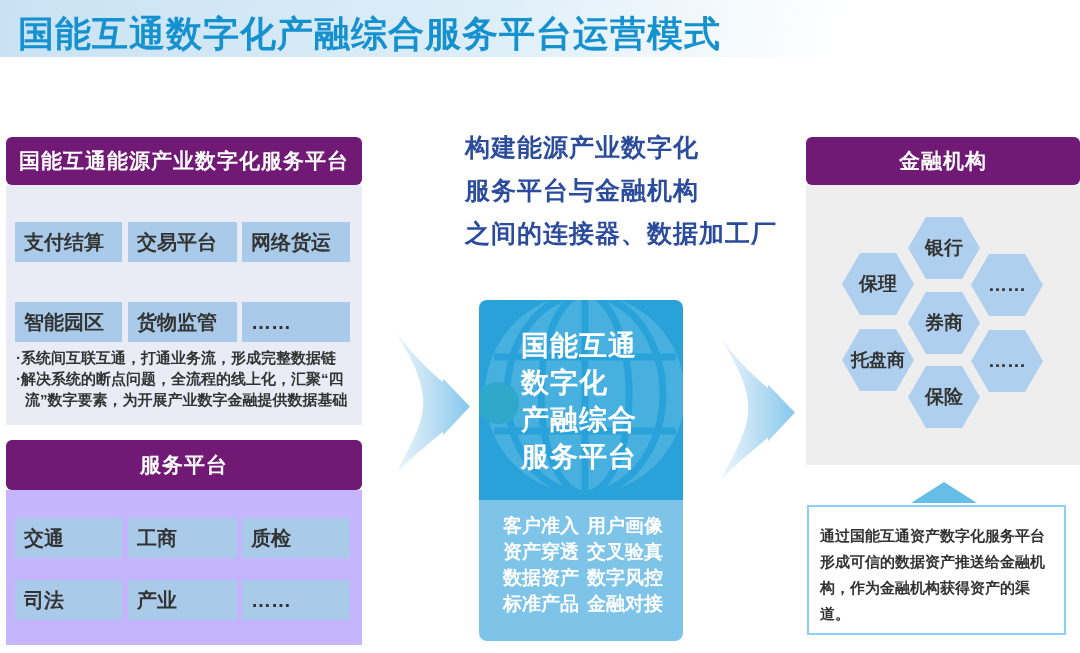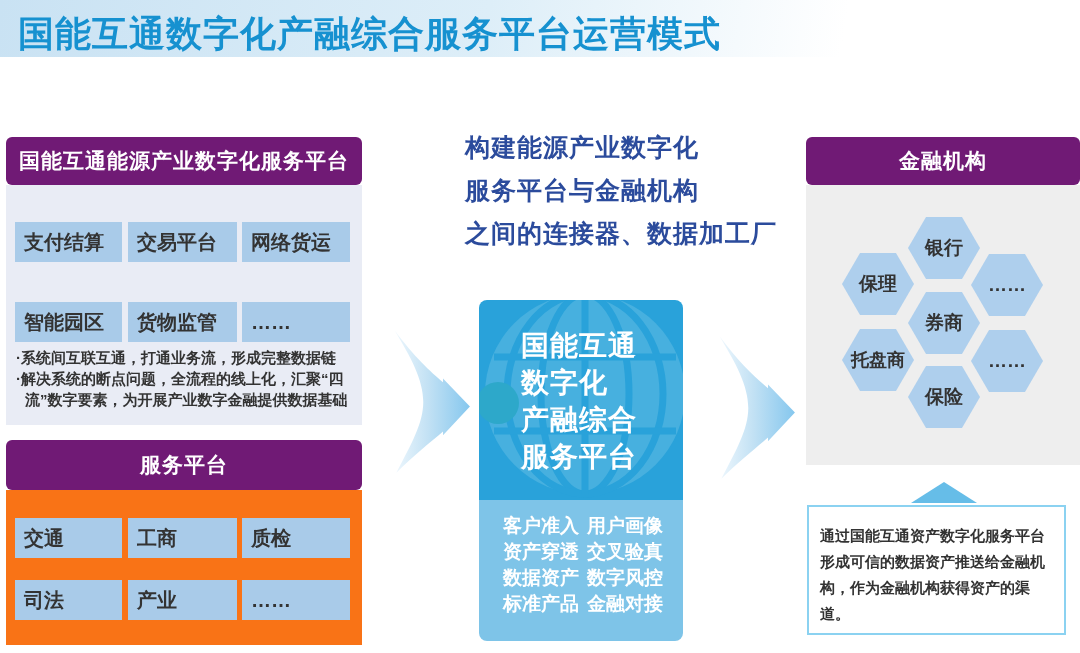--- a/index.html
+++ b/index.html
@@ -27,21 +27,21 @@
   .c1{left:9px;width:107px;} .c2{left:122px;width:109px;} .c3{left:236px;width:108px;}
   .r1{top:37px;} .r2{top:117px;}
   .p2r1{top:28px;} .p2r2{top:90px;}
   .bullets{position:absolute;left:5px;top:162px;width:348px;color:#333;
     font-size:15px;font-weight:600;line-height:21px;}
   .bullet{padding-left:14px;text-indent:-9px;}
 
   
   .panel2{left:6px;top:440px;width:356px;}
   .panel2 .panel-header{height:50px;line-height:50px;}
-  .panel2 .panel-body{background:#f97316;height:155px;}
+  .panel2 .panel-body{background:#c4b5fd;height:155px;}
 
   
   .center-heading{position:absolute;left:465px;top:126px;width:370px;
     color:#2b4b9c;font-size:25px;font-weight:bold;line-height:43px;letter-spacing:1px;}
 
   
   .swoosh{position:absolute;}
   .swoosh-left{left:378px;top:323px;}
   .swoosh-right{left:703px;top:329px;}
 

